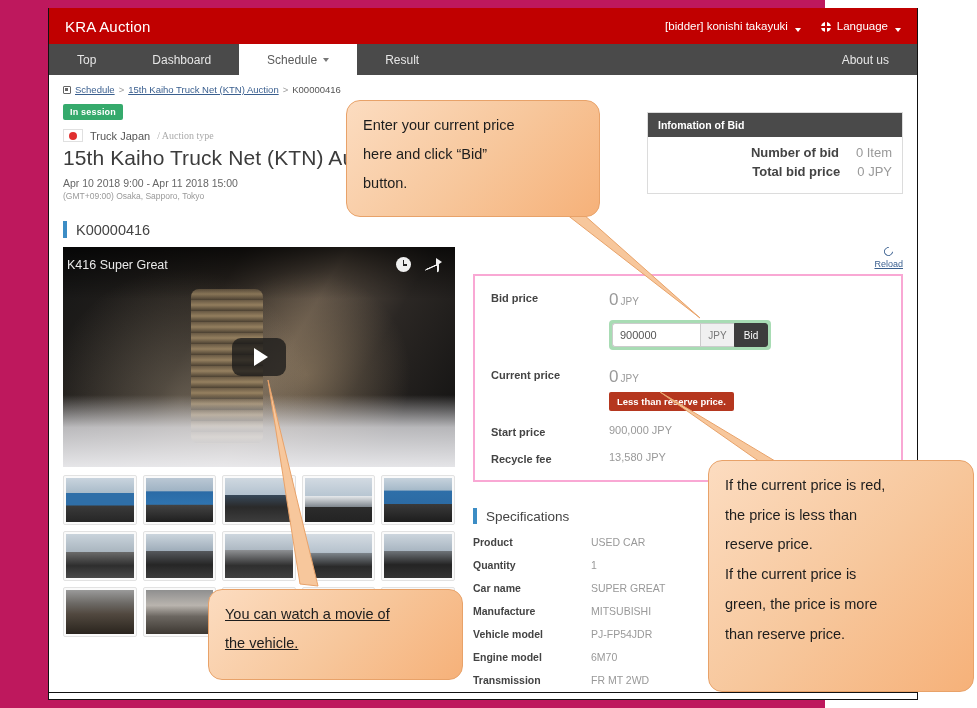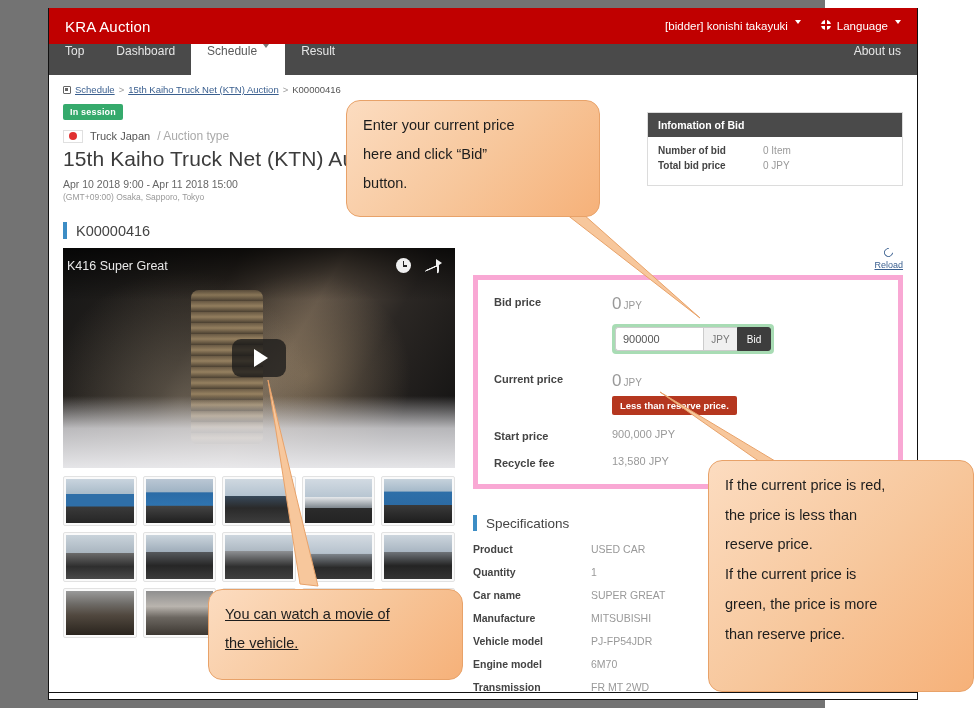--- a/index.html
+++ b/index.html
@@ -3,42 +3,42 @@
 <meta charset="utf-8">
 <title>KRA Auction</title>
 <style>
   * { box-sizing: border-box; margin: 0; padding: 0; }
   html, body {
     width: 977px; height: 708px;
     background: #ffffff;
     font-family: "Liberation Sans", sans-serif;
     overflow: hidden;
   }
-  #screen { position: relative; width: 825px; height: 708px; background: #737373; }
+  #screen { position: relative; width: 825px; height: 708px; background: #be185d; }
 
   
   .page-frame {
     position: absolute; left: 48px; top: 8px;
     width: 870px; height: 692px;
     background: #ffffff;
     border-left: 1px solid #111;
     border-right: 1px solid #111;
     border-bottom: 1px solid #111;
     overflow: hidden;
   }
 
   
   .topbar {
     position: relative; height: 36px; background: #c00000;
     display: flex; align-items: center; padding: 0 16px;
   }
   .brand { color: #fff; font-size: 15px; letter-spacing: .2px; }
   .topbar-right { margin-left: auto; display: flex; align-items: center; gap: 20px; }
   .topbar-link {
-    color: #fff; font-size: 11.5px; display: flex; align-items: flex-start; gap: 4px;
+    color: #fff; font-size: 11.5px; display: flex; align-items: flex-end; gap: 4px;
     white-space: nowrap;
   }
   .caret { display: inline-block; width: 0; height: 0;
     border-left: 3.5px solid transparent; border-right: 3.5px solid transparent;
     border-top: 4px solid #fff; margin-left: 3px; }
   .globe {
     display:inline-block; width:10px; height:10px; border-radius:50%;
     background:#fff; position:relative; margin-right:2px;
   }
   .globe::before {
@@ -49,21 +49,21 @@
     content:""; position:absolute; left:0; top:4px; width:10px; height:2px;
     background:#c00000;
   }
 
   
   .navbar {
     position: relative; height: 31px; background: #4a4a4a;
     display: flex; align-items: stretch;
   }
   .nav-item {
-    display: flex; padding: 0 16px;
+    display: flex; align-items: center; padding: 0 28px;
     color: #e6e6e6; font-size: 12px; white-space: nowrap;
   }
   .nav-item.active { background: #ffffff; color: #5a5a5a; }
   .nav-caret {
     display: inline-block; width: 0; height: 0; margin-left: 6px;
     border-left: 3.5px solid transparent; border-right: 3.5px solid transparent;
     border-top: 4px solid #777;
   }
   .nav-right { margin-left: auto; }
 
@@ -86,21 +86,21 @@
     padding: 3px 7px; border-radius: 2px; letter-spacing: .2px;
   }
 
   .auction-type { display: flex; align-items: center; gap: 7px; margin-top: 9px; }
   .flag-jp {
     width: 20px; height: 13px; background: #fff; border: 1px solid #e0e0e0;
     display: flex; align-items: center; justify-content: center;
   }
   .flag-dot { width: 8px; height: 8px; border-radius: 50%; background: #e03030; }
   .at-name { font-size: 11px; color: #555; }
-  .at-sub { font-size: 12px; color: #aaa; }
+  .at-sub { font-size: 10px; color: #aaa; font-family: Liberation Serif, serif; }
 
   .auction-title { font-size: 21px; color: #3c3c3c; font-weight: normal; margin-top: 4px; letter-spacing: .1px; }
   .auction-dates { font-size: 10.5px; color: #666; margin-top: 7px; }
   .auction-tz { font-size: 8.5px; color: #999; margin-top: 2px; }
 
   .sec-title {
     display: flex; align-items: center; gap: 9px; margin-top: 20px; margin-bottom: 9px;
   }
   .sec-bar { width: 4px; height: 17px; background: #3c8dc5; }
   .sec-text { font-size: 14.5px; color: #444; }
@@ -190,21 +190,21 @@
   .tO { background: linear-gradient(180deg,#9d9d9d 0%,#c4bfba 42%, #6f6a64 72%, #3f3a34 100%); }
 
   
   .reload-row { display:flex; justify-content:flex-end; padding-bottom:5px; }
   .reload-link { font-size:9px; color:#3a5f8f; text-decoration:underline; display:flex; align-items:center; gap:3px;flex-direction:column; }
   .ic-reload {
     display:inline-block; width:9px;height:9px; border:1.5px solid #3a5f8f;
     border-radius:50%; border-right-color:transparent; transform:rotate(-40deg);
   }
 
-  .bid-panel { border:5px solid #f9a8d4; background:#fff; padding:14px 16px 12px 16px; }
+  .bid-panel { border:2px solid #f9a8d4; background:#fff; padding:14px 16px 12px 16px; }
   .bid-row { display:flex; align-items:flex-start; margin-bottom: 3px; }
   .bid-label { width:118px; flex:none; font-size:11px; color:#444; font-weight:bold; padding-top:2px; }
   .bid-value { font-size:11px; color:#999; }
   .big-zero { font-size:17px; color:#999; }
   .unit { font-size:10px; color:#999; margin-left:2px; }
   .plain-val { font-size:11px; color:#999; }
 
   .bid-input-wrap {
     display:inline-flex; align-items:stretch; margin:7px 0 4px 0;
     border:3px solid #a8dcb4; border-radius:4px; background:#a8dcb4; padding:0;justify-content:flex-end;
@@ -234,21 +234,21 @@
   
   .info-bid-box {
     position:absolute; right:14px; top:104px; width:256px;
     border:1px solid #dcdcdc; background:#fff; z-index: 5;
   }
   .info-bid-head {
     background:#4a4a4a; color:#fff; font-size:10.5px; font-weight:bold;
     padding:6px 10px;
   }
   .info-bid-body { padding:8px 10px 10px 10px; }
-  .info-bid-row { display:flex; font-size:10px; margin-bottom:4px; }
+  .info-bid-row { display:flex; font-size:13px; margin-bottom:4px;justify-content:flex-end; }
   .info-bid-key { width:105px; flex:none; color:#444; font-weight:bold; }
   .info-bid-val { color:#999; }
 
   
   .spec-title { display:flex; align-items:flex-end; gap:9px; margin:26px 0 12px 0; }
   .spec-bar { width:4px; height:16px; background:#3c8dc5; }
   .spec-text { font-size:13.5px; color:#444; }
   .spec-row { display:flex; font-size:10.5px; margin-bottom:11px; }
   .spec-key { width:118px; flex:none; color:#444; font-weight:bold; }
   .spec-val { color:#999; }

